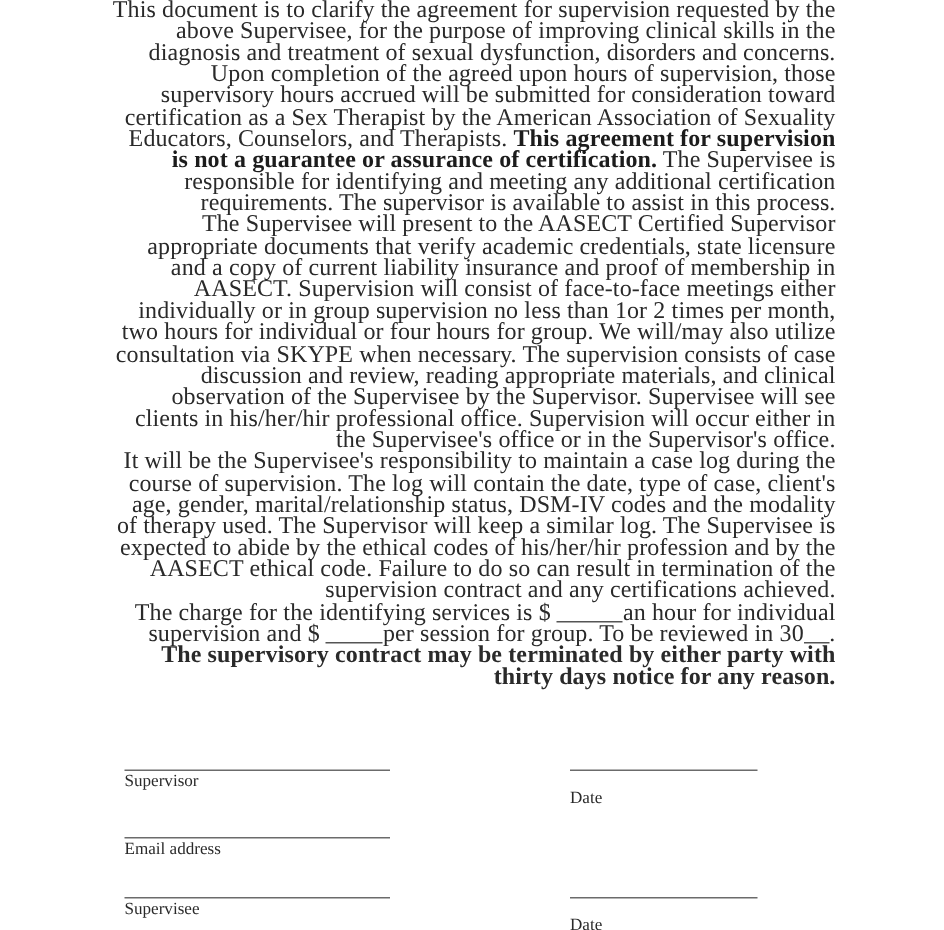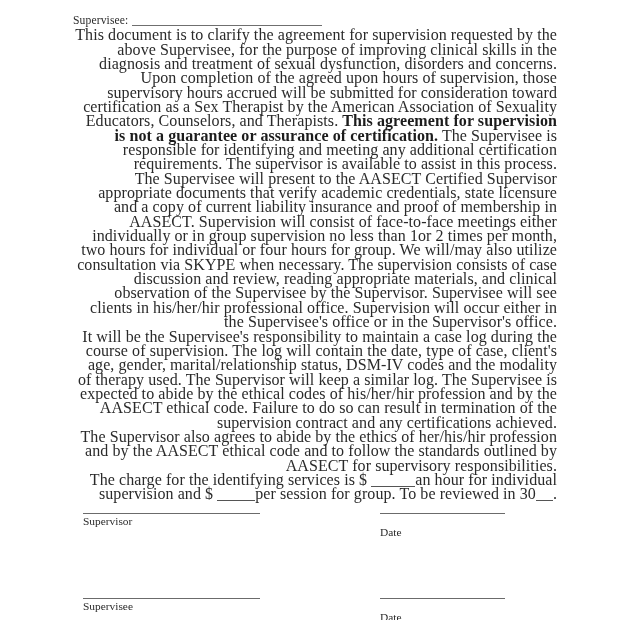--- a/index.html
+++ b/index.html
@@ -102,47 +102,50 @@
   .row-email      { top: 558px; }
   .row-supervisee { top: 598px; }
 </style>
 </head>
 <body>
 
 <div class="page">
 
   <div class="content">
 
-    <div class="hdr-line hdr-supervisee">
-      <span>Supervisee:</span><span class="rule"></span>
-    </div>
 
 
     <p class="body p1"><span>This document is to clarify the agreement for supervision requested by the above Supervisee, for the purpose of improving clinical skills in the diagnosis and treatment of sexual dysfunction, disorders and concerns. Upon completion of the agreed upon hours of supervision, those supervisory hours accrued will be submitted for consideration toward certification as a Sex Therapist by the American Association of Sexuality Educators, Counselors, and Therapists. </span><b>This agreement for supervision is not a guarantee or assurance of certification.</b><span> The Supervisee is responsible for identifying and meeting any additional certification requirements. The supervisor is available to assist in this process.</span></p>
 
     <p class="body p2">The Supervisee will present to the AASECT Certified Supervisor appropriate documents that verify academic credentials, state licensure and a copy of current liability insurance and proof of membership in AASECT. Supervision will consist of face-to-face meetings either individually or in group supervision no less than 1or 2 times per month, two hours for individual or four hours for group. We will/may also utilize consultation via SKYPE when necessary. The supervision consists of case discussion and review, reading appropriate materials, and clinical observation of the Supervisee by the Supervisor.  Supervisee will see clients in his/her/hir professional office. Supervision will occur either in the Supervisee's office or in the Supervisor's office.</p>
 
     <p class="body p3">It will be the Supervisee's responsibility to maintain a case log during the course of supervision. The log will contain the date, type of case, client's age, gender, marital/relationship status, DSM-IV codes and the modality of therapy used. The Supervisor will keep a similar log. The Supervisee is expected to abide by the ethical codes of his/her/hir profession and by the AASECT ethical code. Failure to do so can result in termination of the supervision contract and any certifications achieved.</p>
 
-    <p class="body p4">The Supervisor also agrees to abide by the ethics of her/his/hir profession and by the AASECT ethical code and to follow the standards outlined by AASECT for supervisory responsibilities.</p>
 
     <p class="body p5"><span>The charge for the identifying services is $ </span><span class="blank w-long"></span><span>an hour for individual supervision and $ </span><span class="blank w-mid"></span><span>per session for group. To be reviewed in 30</span><span class="blank w-short"></span><span>.</span></p>
 
+    <p class="body p6">The supervisory contract may be terminated by either party with thirty days notice for any reason.</p>
 
   </div>
 
   <div class="sig-block row-supervisor">
     <div class="sig-row">
       <span class="sig-line col-left"></span>
       <span class="sig-line col-right"></span>
       <span class="sig-label lbl-left">Supervisor</span>
       <span class="sig-label lbl-right">Date</span>
     </div>
   </div>
 
+  <div class="sig-block row-email">
+    <div class="sig-row">
+      <span class="sig-line col-left"></span>
+      <span class="sig-label lbl-left">Email address</span>
+    </div>
+  </div>
 
   <div class="sig-block row-supervisee">
     <div class="sig-row">
       <span class="sig-line col-left"></span>
       <span class="sig-line col-right"></span>
       <span class="sig-label lbl-left">Supervisee</span>
       <span class="sig-label lbl-right">Date</span>
     </div>
   </div>
 

